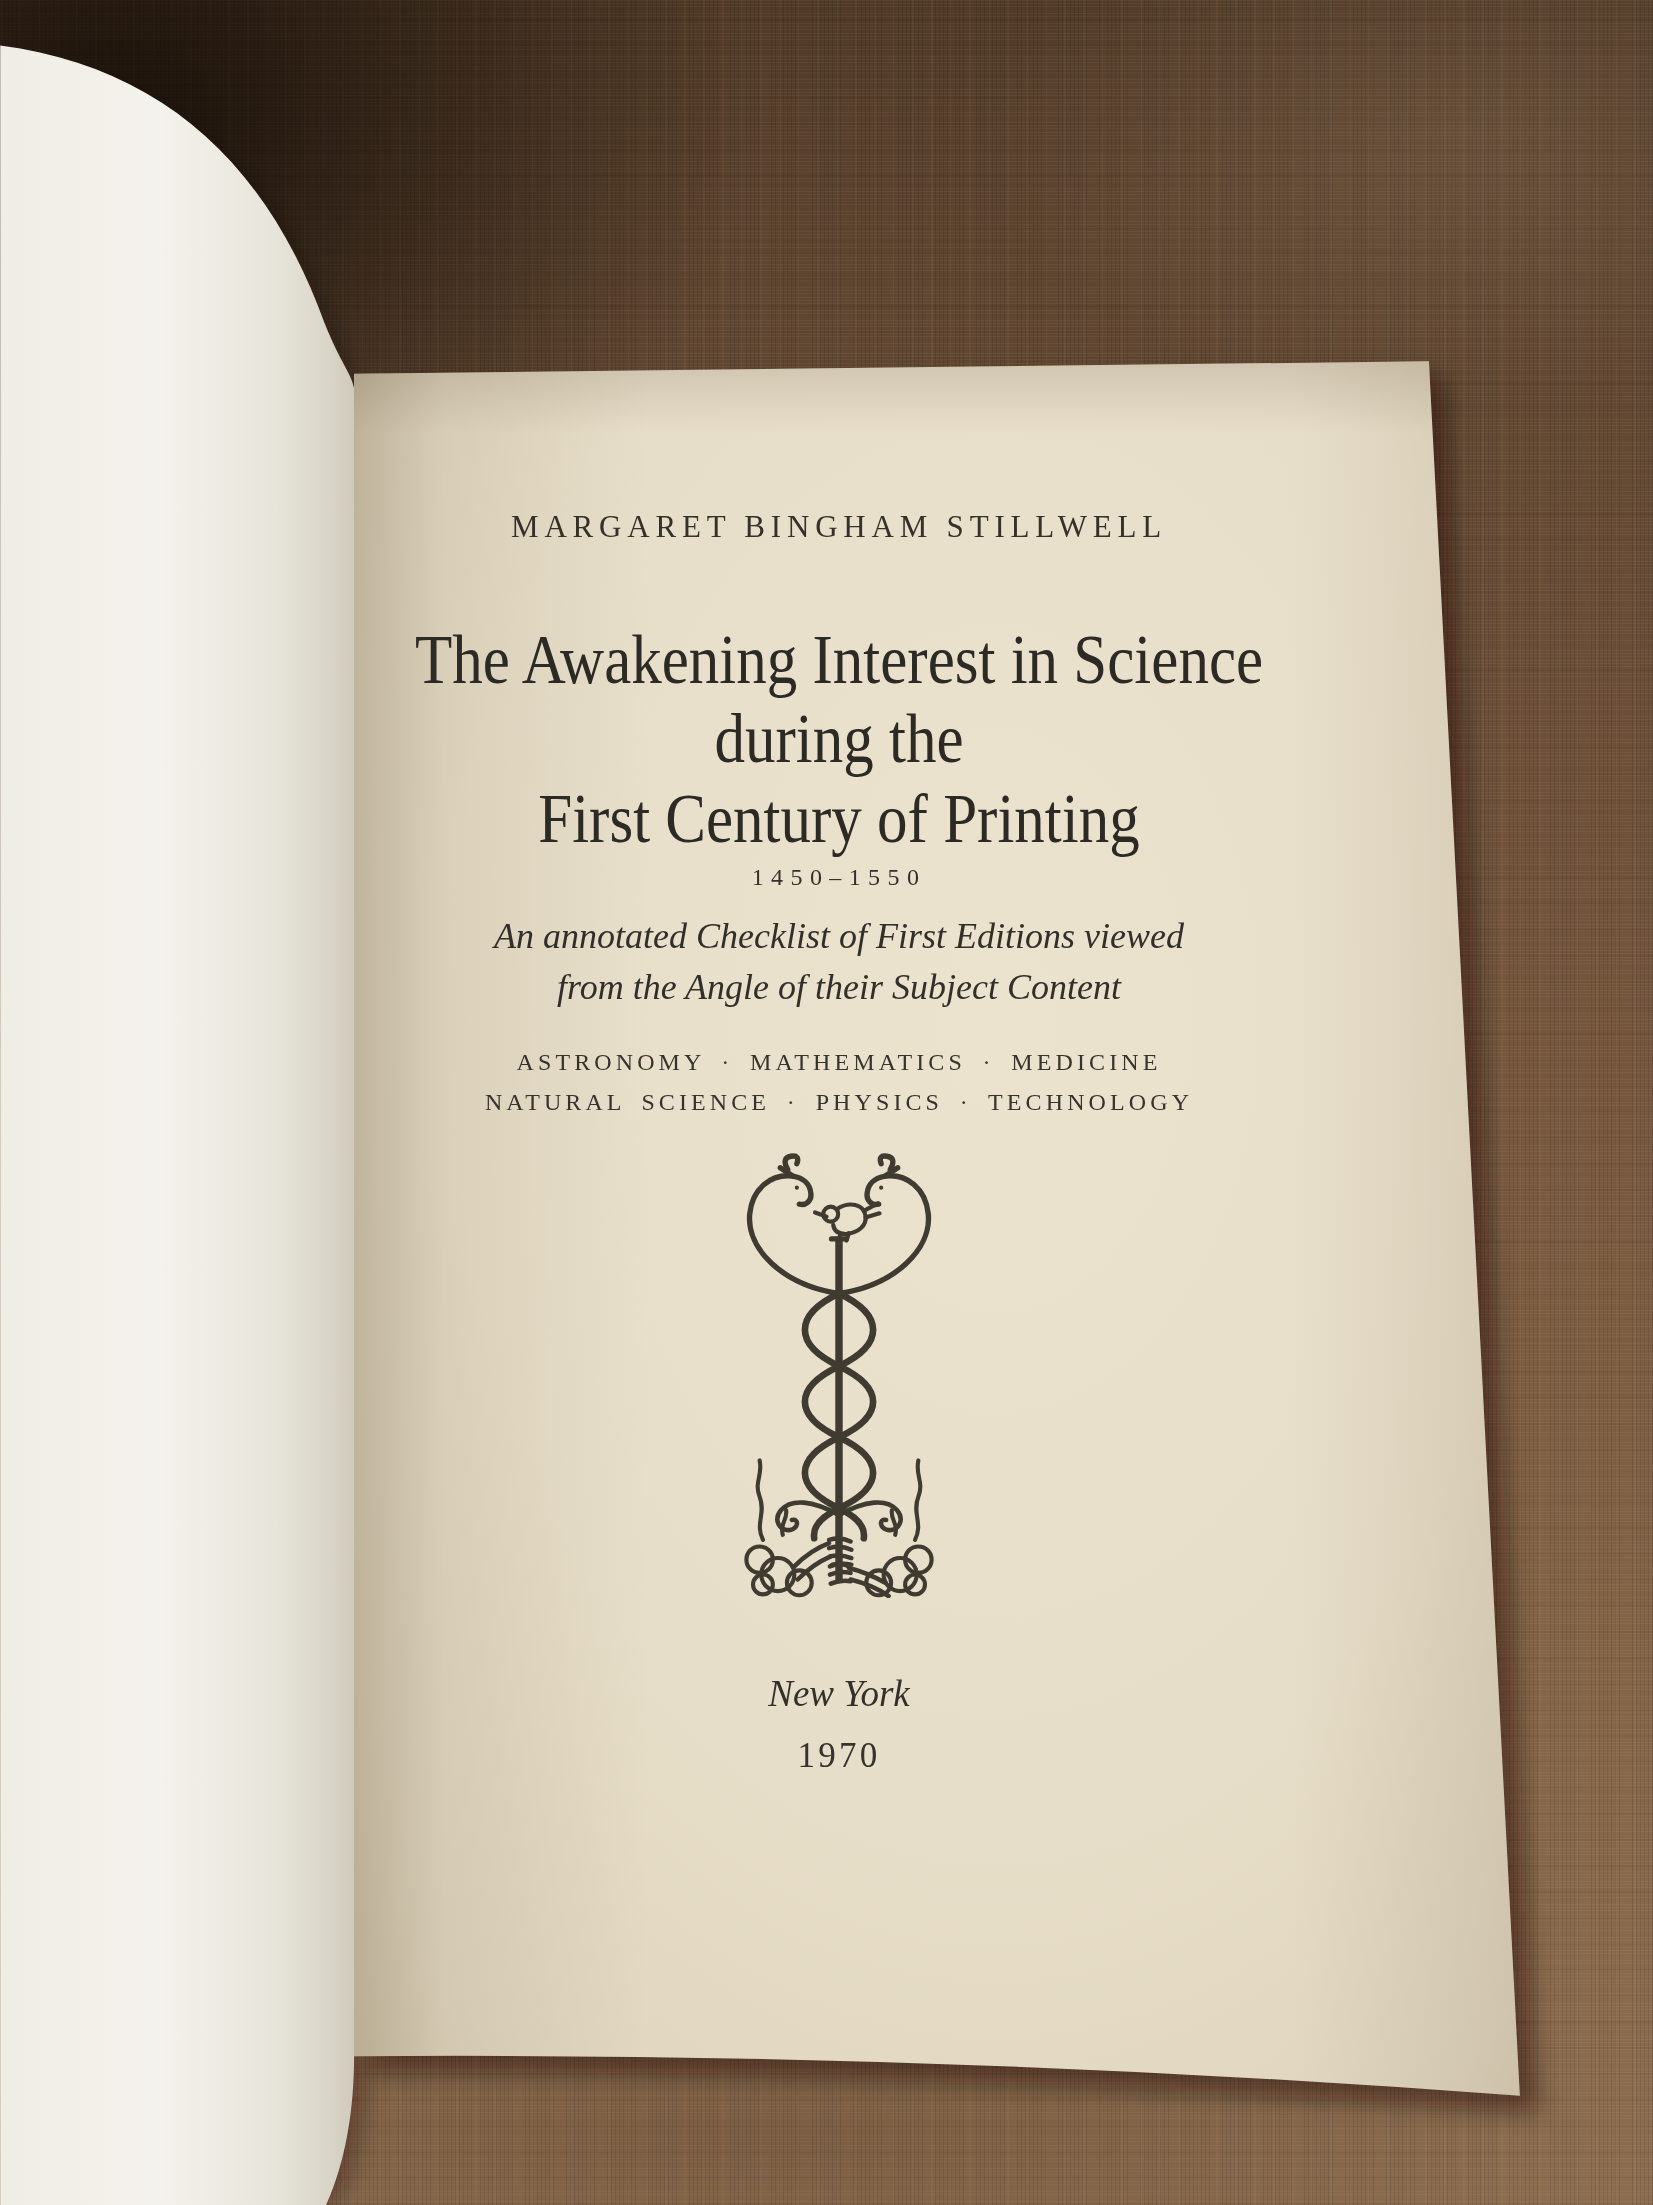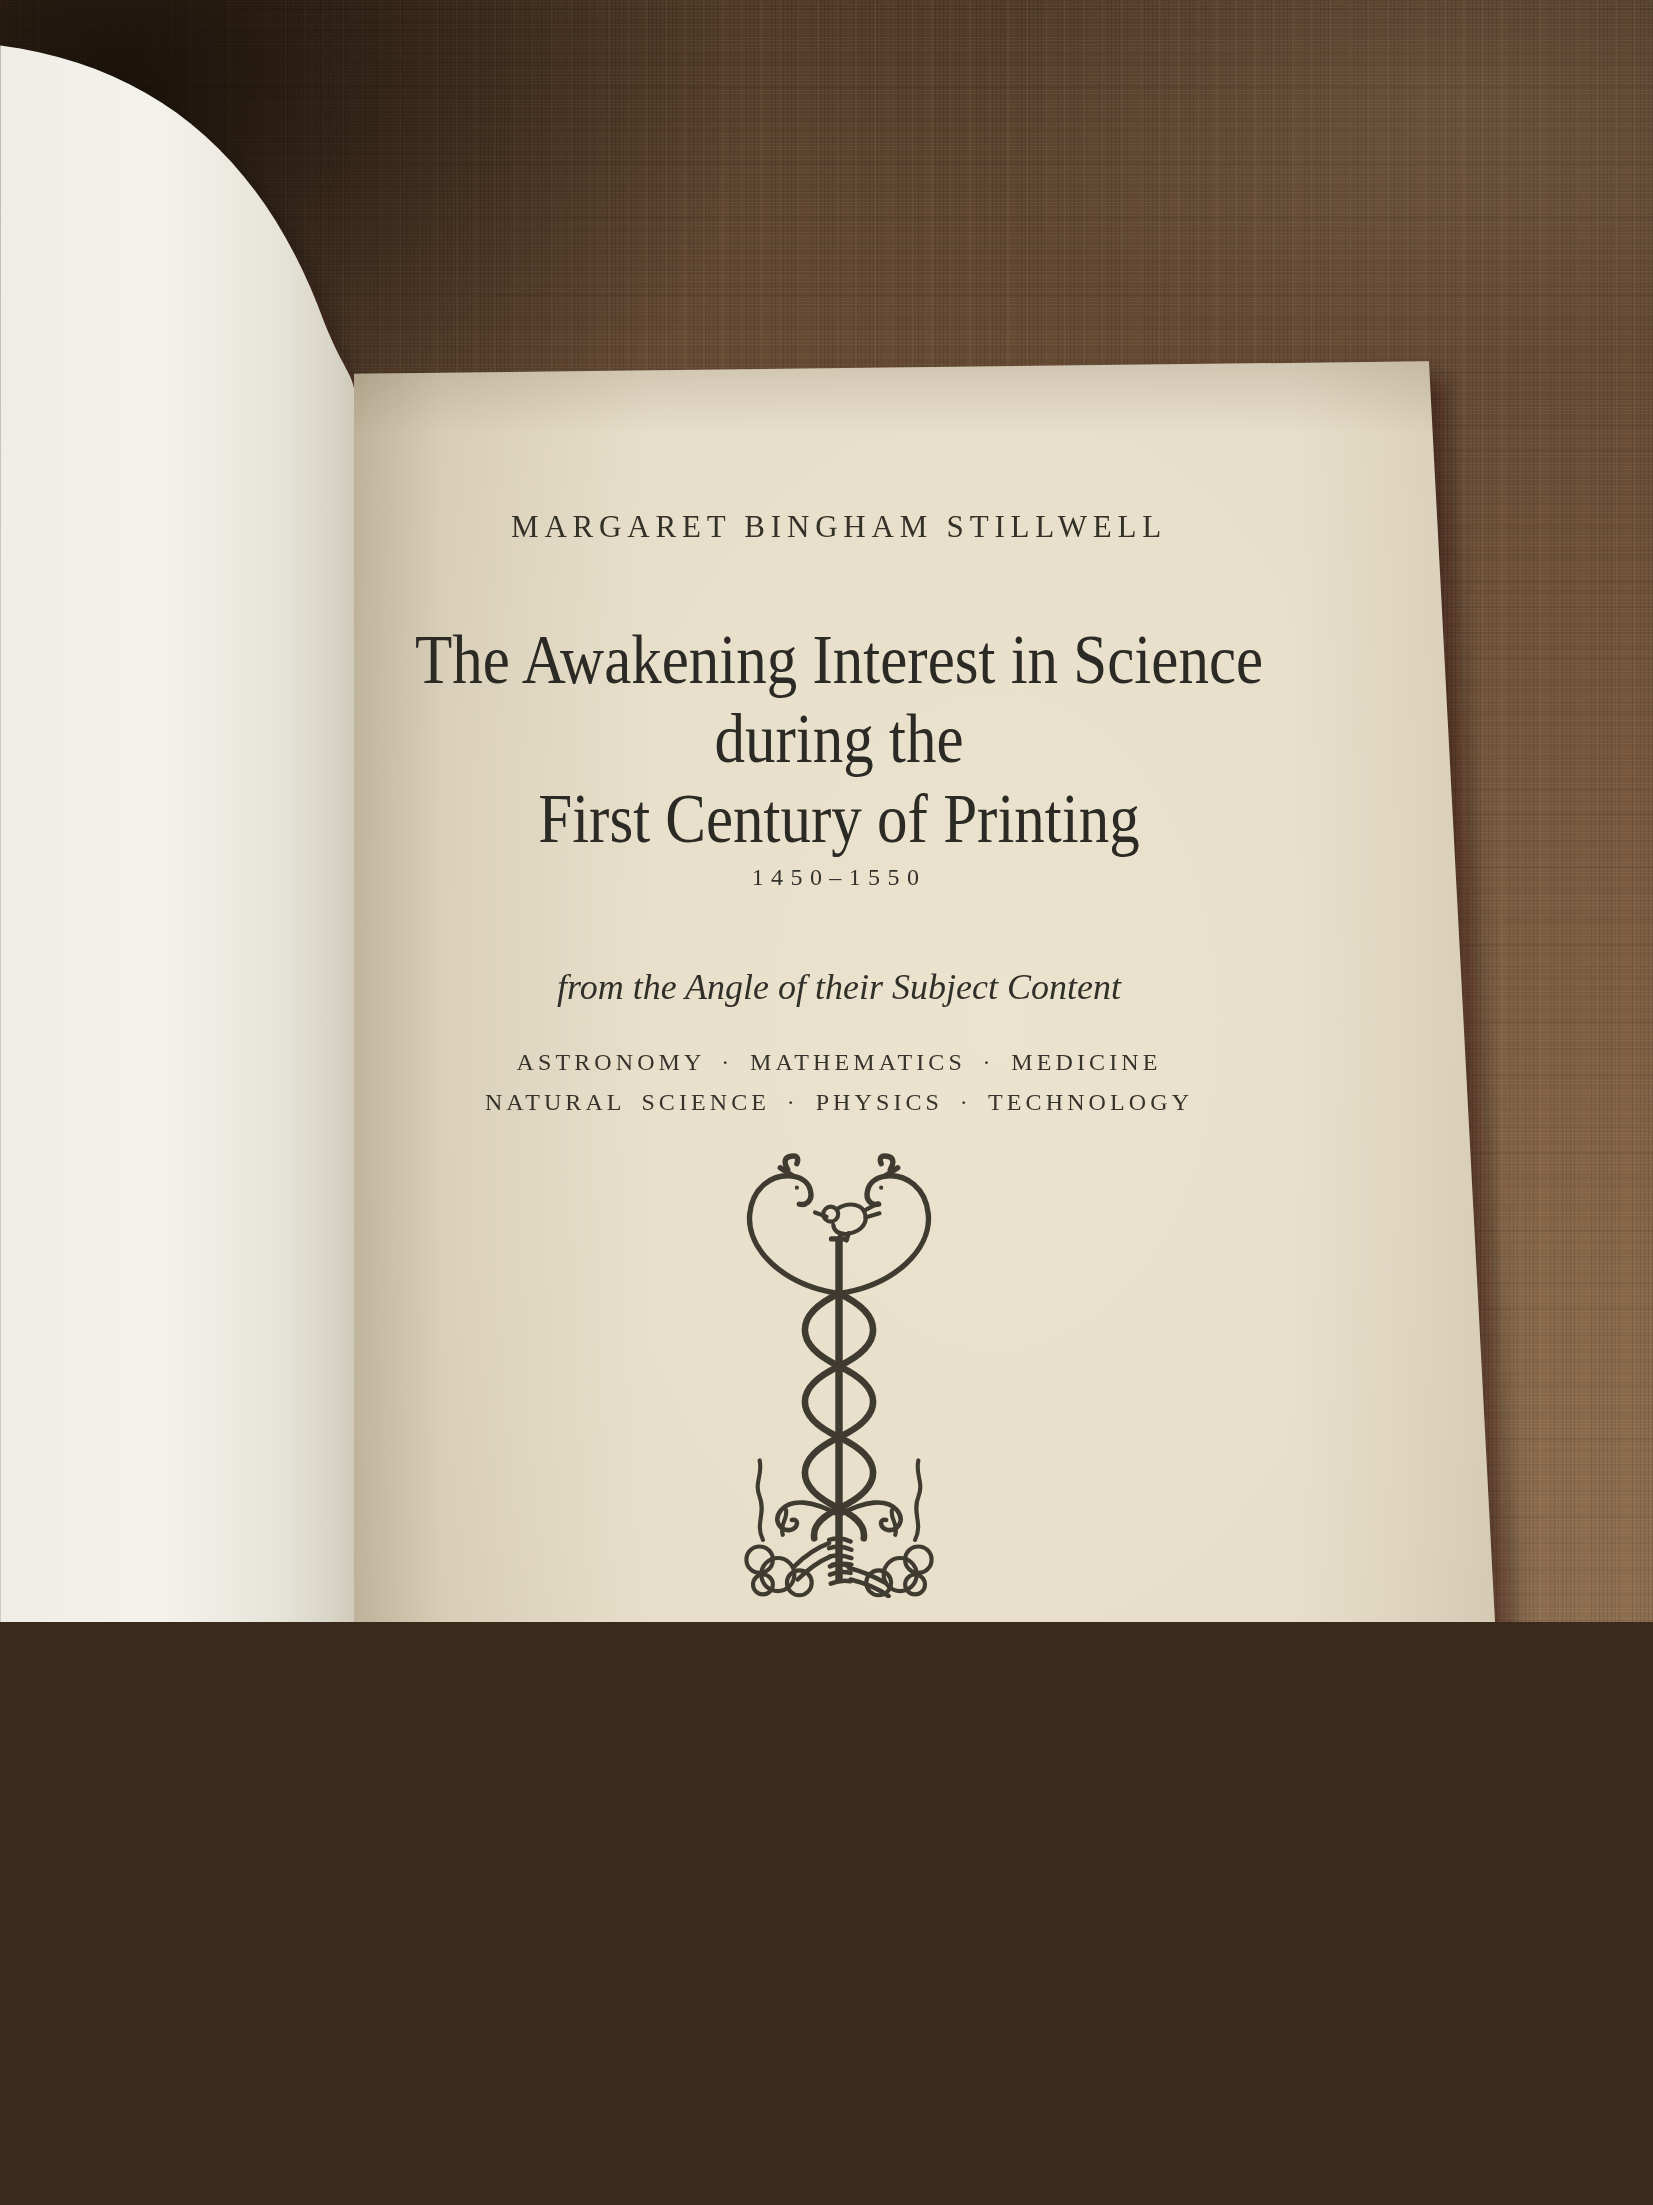--- a/index.html
+++ b/index.html
@@ -1,17 +1,17 @@
 <!DOCTYPE html>
 <html style="font-size:13.2px"><head>
 <meta charset="utf-8">
 <style>
   html,body{margin:0;padding:0;background:#3a2a1c;}
   #scene{
-    position:relative;width:1654px;height:1622px;overflow:hidden;
+    position:relative;width:1654px;height:2205px;overflow:hidden;
     font-family:"Liberation Serif","DejaVu Serif",serif;
     background:linear-gradient(180deg,#503a27 0%,#5e4530 12%,#6b4e37 30%,#7a5a40 55%,#876749 80%,#8d6d50 100%);
   }
   
   .fabric-texture{
     position:absolute;inset:0;
     background:
       repeating-linear-gradient(90deg, rgba(0,0,0,0.10) 0 0.8px, rgba(0,0,0,0) 0.8px 4.1px),
       repeating-linear-gradient(0deg, rgba(255,235,210,0.05) 0 0.8px, rgba(0,0,0,0) 0.8px 3.3px),
       repeating-linear-gradient(90deg, rgba(255,230,200,0.04) 0 1.7px, rgba(0,0,0,0) 1.7px 19px),
@@ -111,20 +111,21 @@
   <div class="content">
 
     <div class="author">MARGARET BINGHAM STILLWELL</div>
 
     <div class="title-line t1">The Awakening Interest in Science</div>
     <div class="title-line t2">during the</div>
     <div class="title-line t3">First Century of Printing</div>
 
     <div class="dates">1450–1550</div>
 
+    <div class="subtitle s1">An annotated Checklist of First Editions viewed</div>
     <div class="subtitle s2">from the Angle of their Subject Content</div>
 
     <div class="subjects j2">NATURAL SCIENCE · PHYSICS · TECHNOLOGY</div>
     <div class="subjects j1">ASTRONOMY · MATHEMATICS · MEDICINE</div>
 
     <div class="emblem-wrap">
       <svg width="248" height="447" viewBox="0 0 300 540" fill="none" stroke="#3f3b31" stroke-width="6.5" stroke-linecap="round" stroke-linejoin="round">
 
         <path d="M150,108 L150,518" stroke-width="9"></path>
         <path d="M141,106 L159,106"></path>

